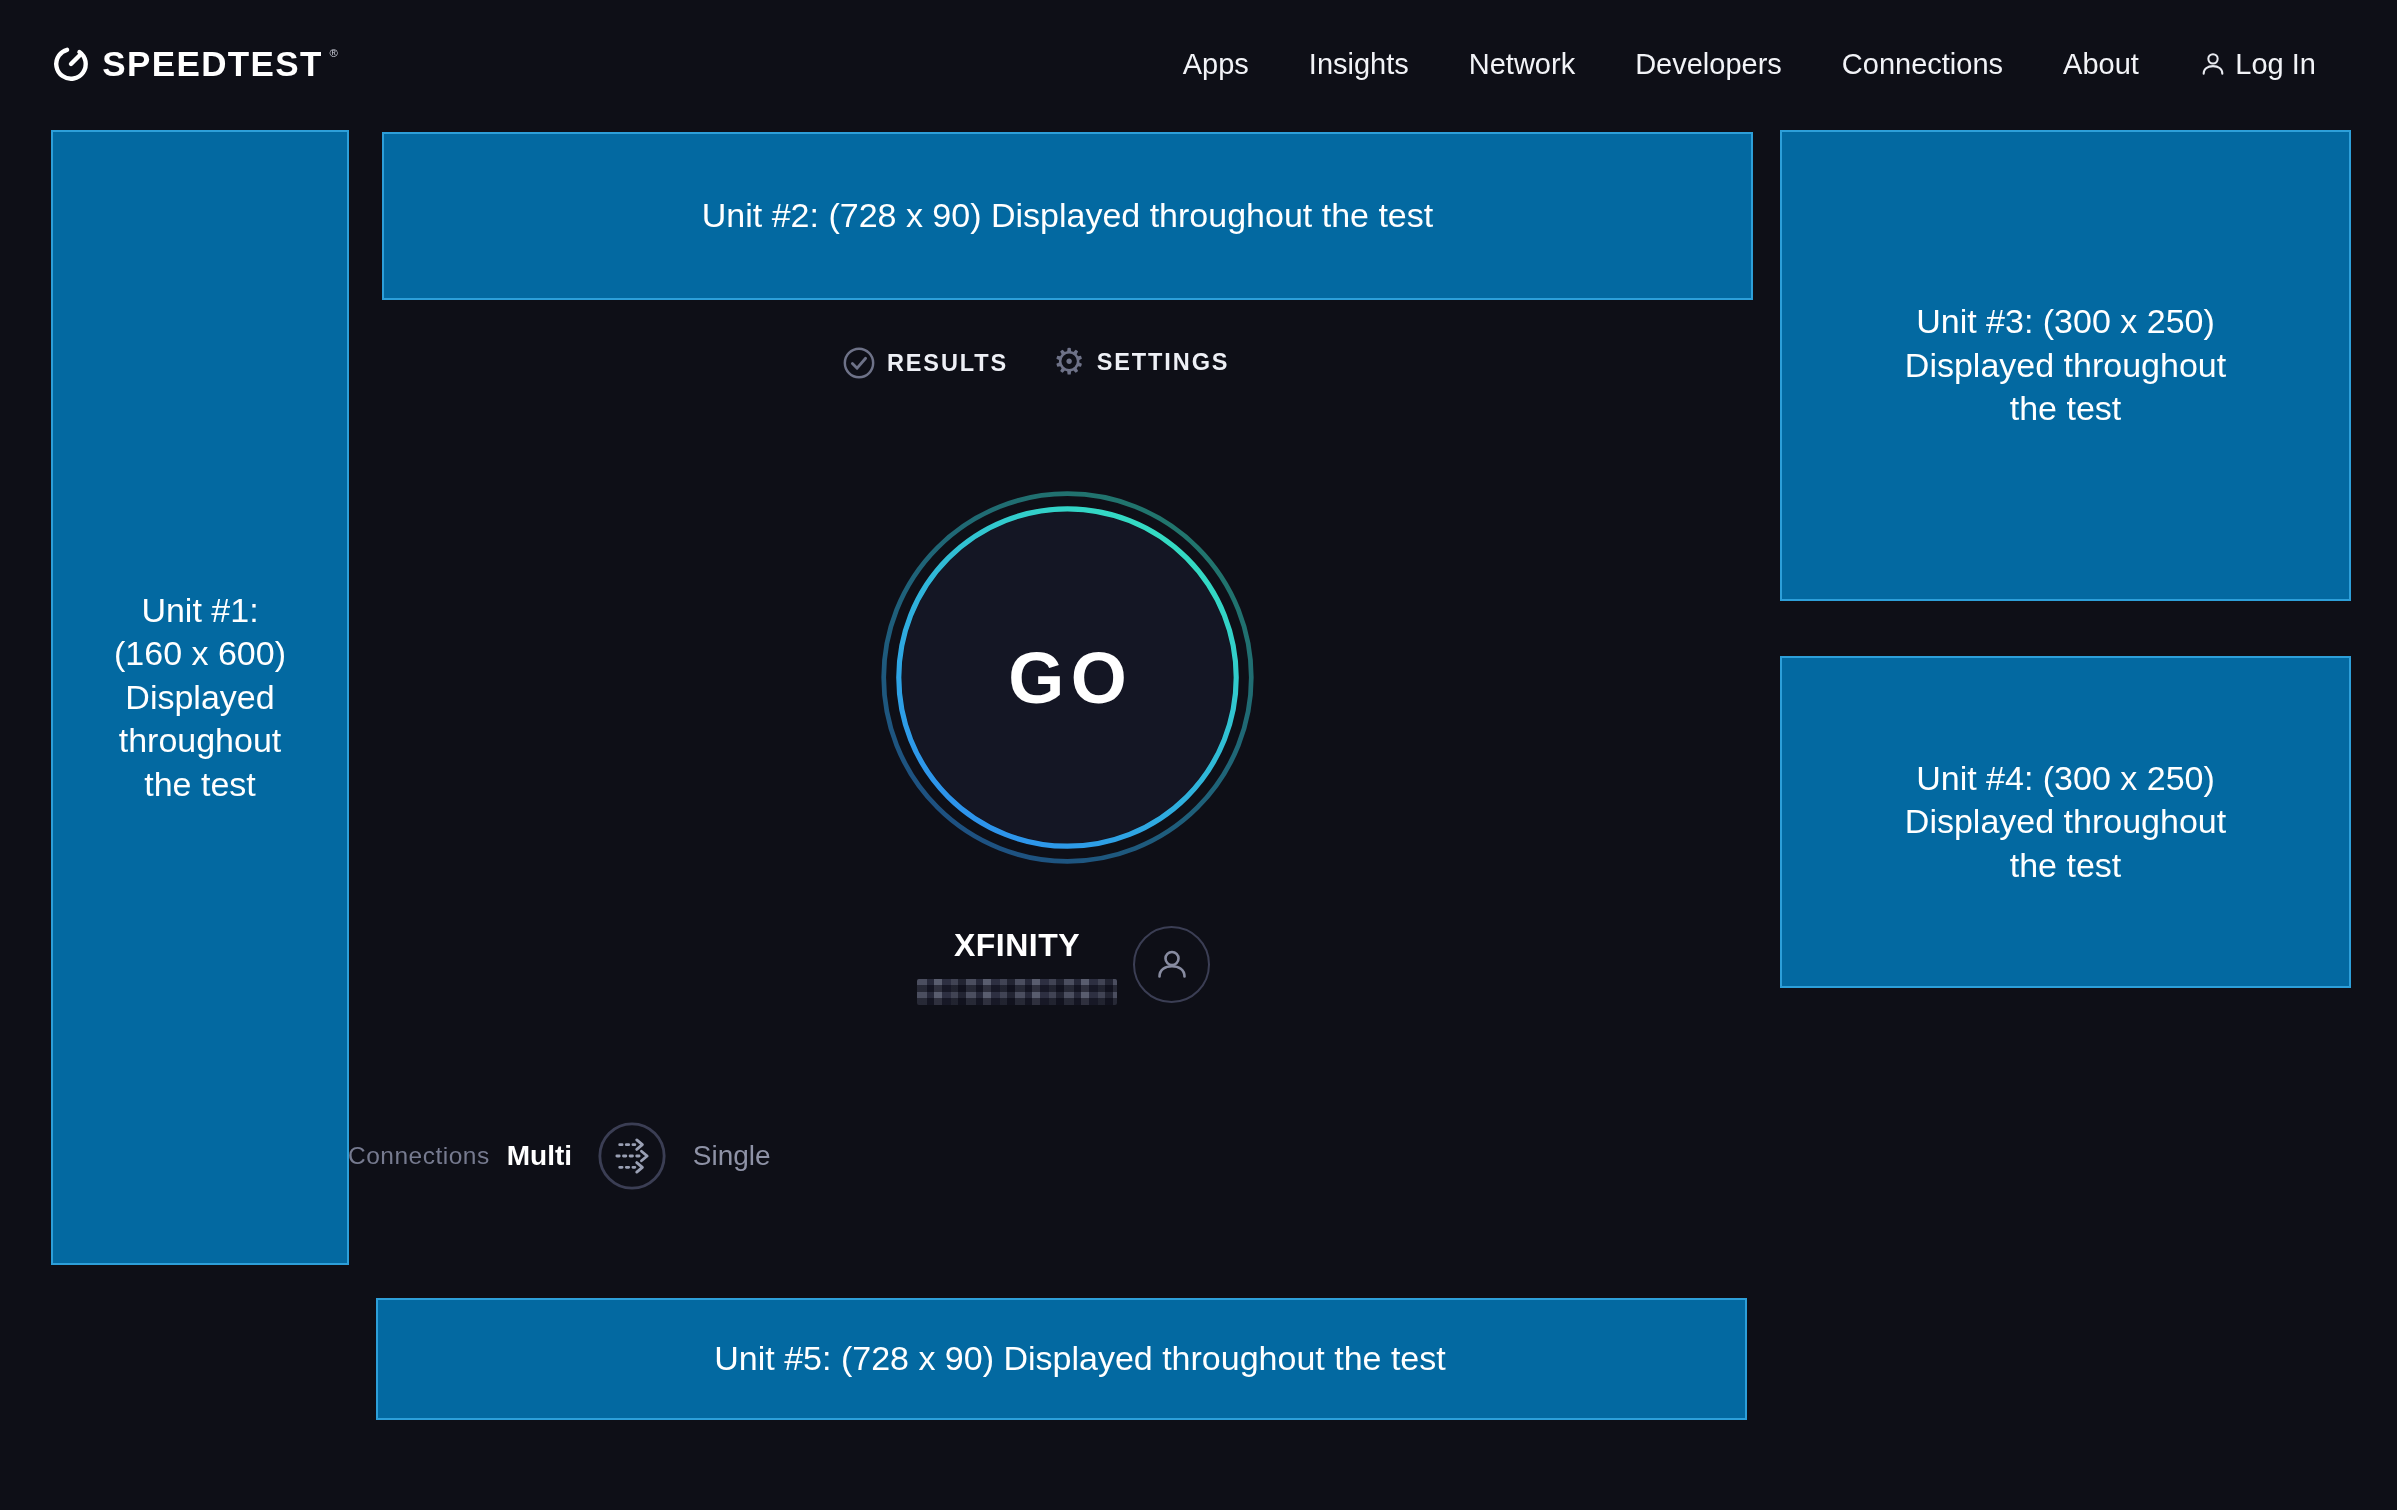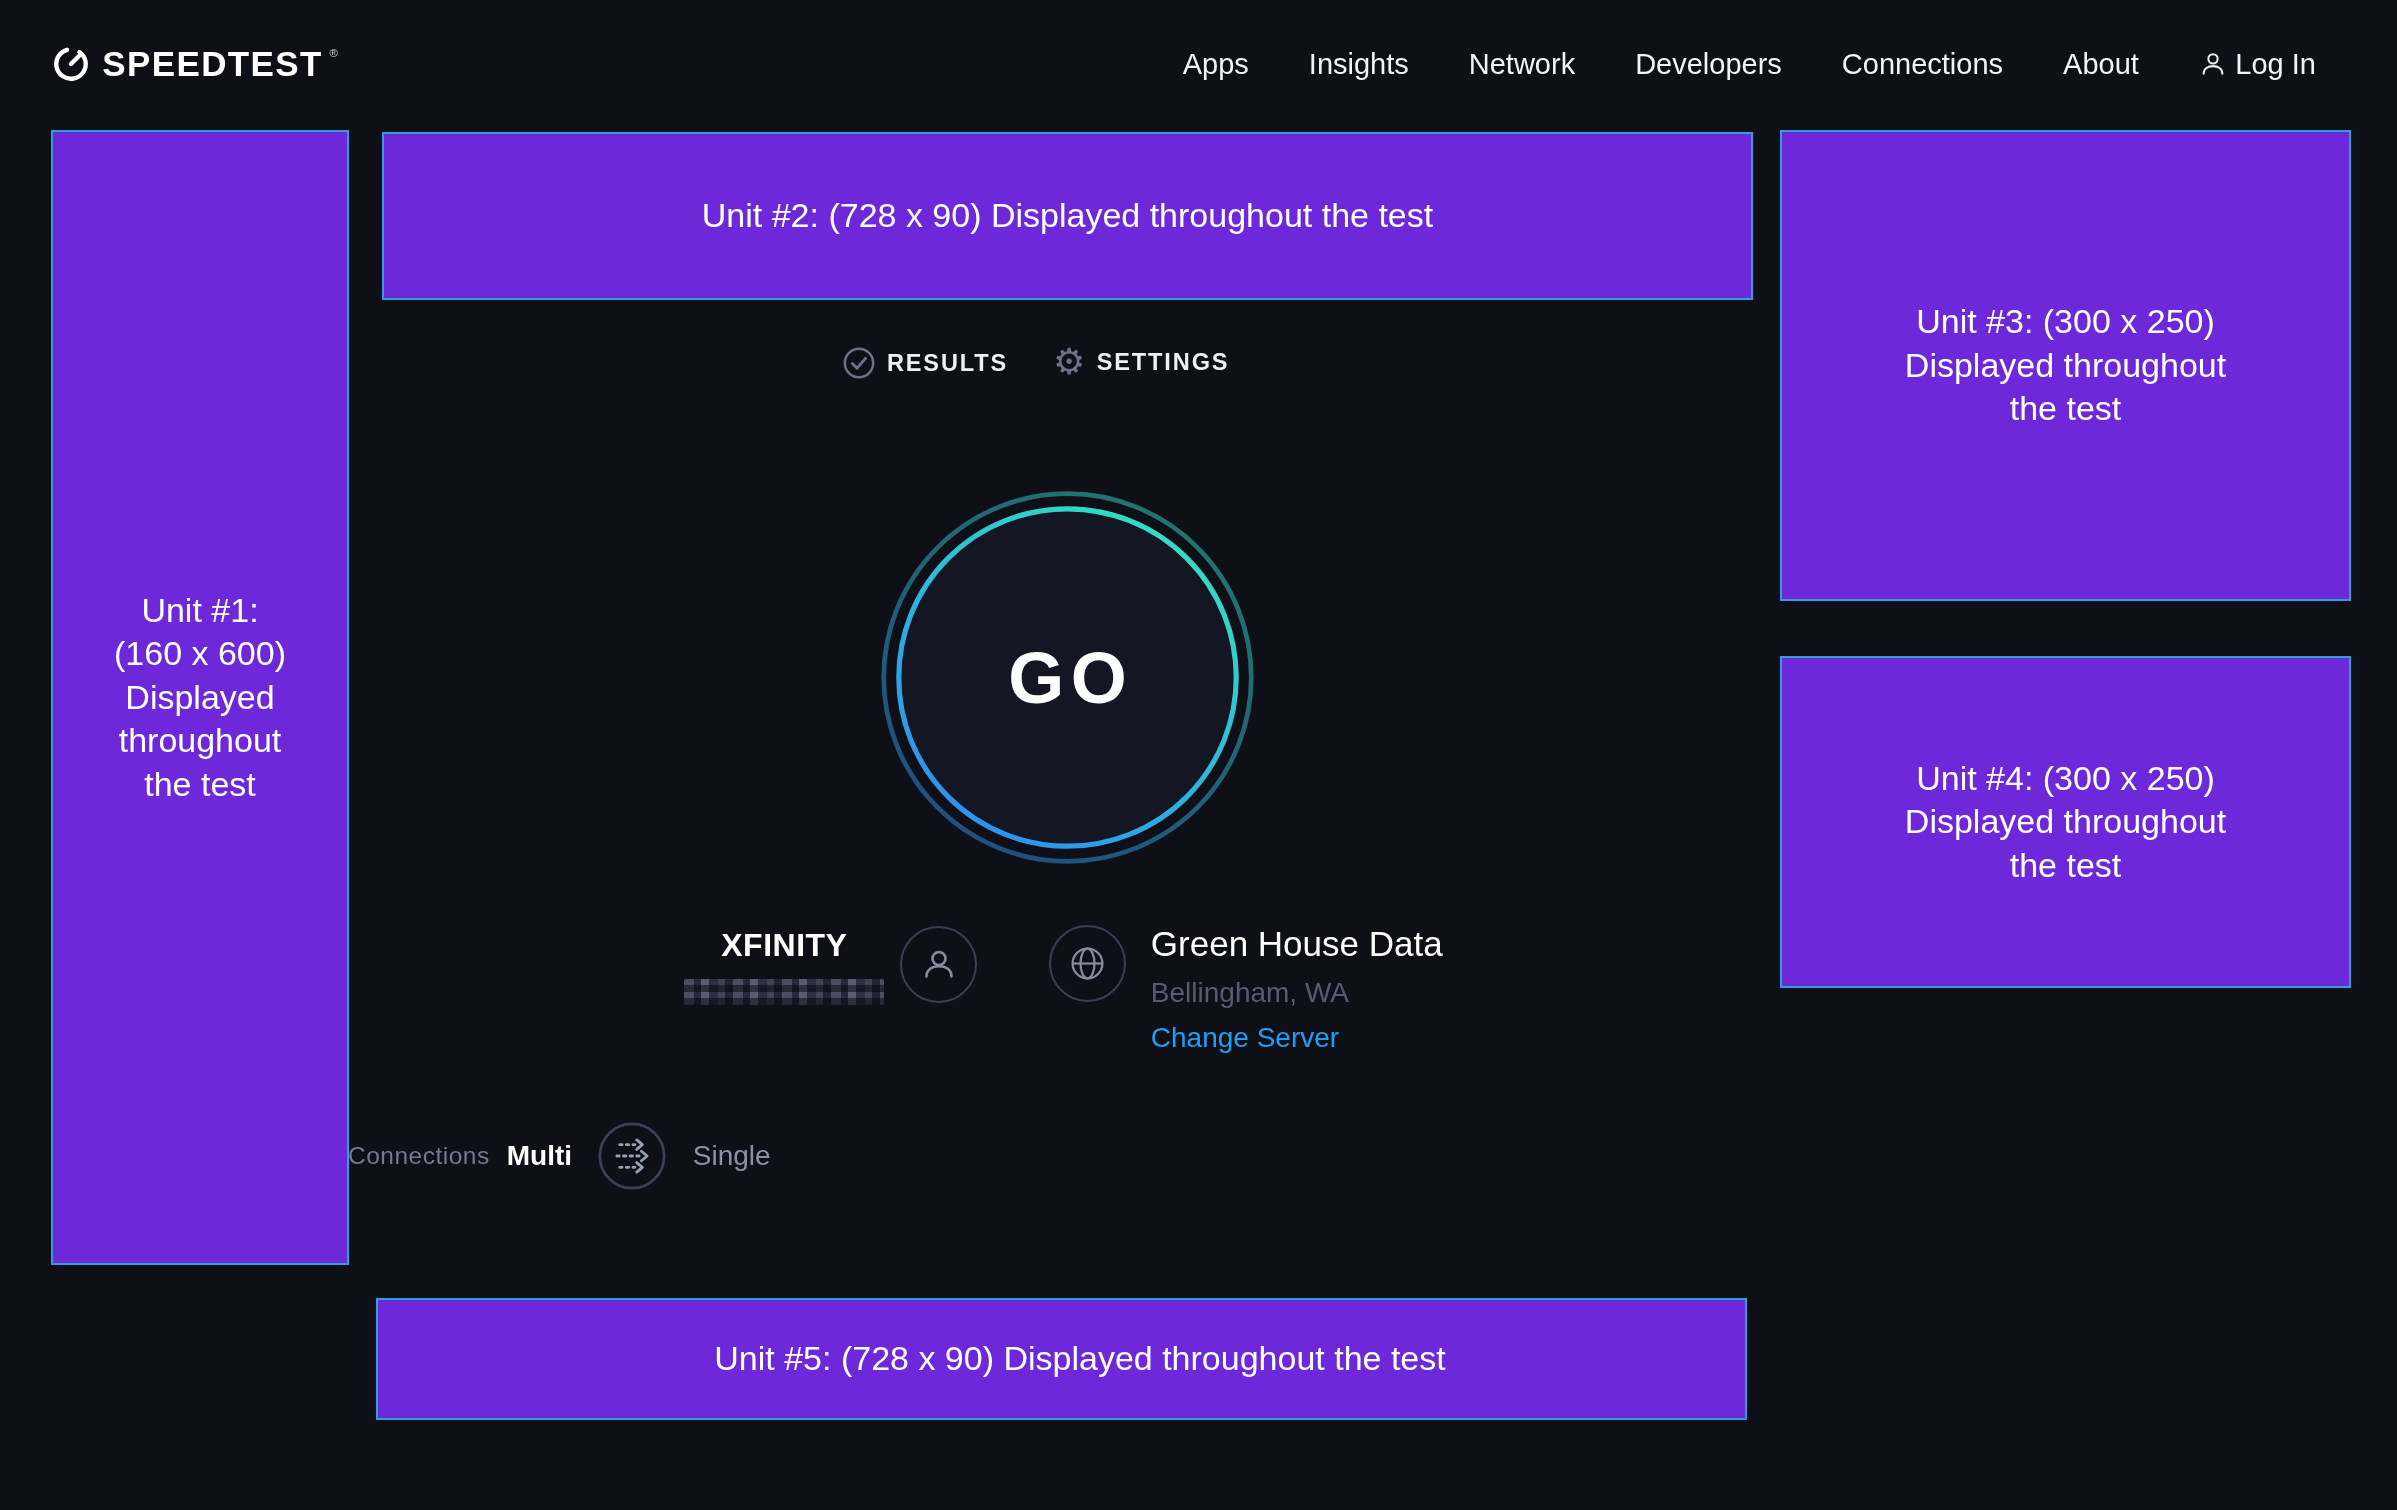--- a/index.html
+++ b/index.html
@@ -22,21 +22,21 @@
   .logo { display: flex; align-items: flex-start; gap: 12.2px; cursor: pointer; }
   .logo-text { font-size: 35px; font-weight: 700; letter-spacing: 1.4px; color: #ffffff; line-height: 38px; }
   .logo .tm { font-size: 11.3px; color: #cfd1dc; margin-top: 1.9px; margin-left: -5.6px; }
   nav { display: flex; align-items: center; gap: 60px; }
   .nav-item { font-size: 29px; font-weight: 400; color: #f2f3f7; cursor: pointer; white-space: nowrap; }
   .login { display: flex; align-items: center; gap: 8.5px; cursor: pointer; }
 
   
   .ad-unit {
     position: absolute;
-    background: #6d28d9;
+    background: #0369a1;
     border: 2.8px solid #2d9fd9;
     display: flex; align-items: center; justify-content: center;
     text-align: center;
     color: #ffffff;
     font-size: 34px; line-height: 1.28;
     white-space: pre-line;
     cursor: pointer;
   }
   .ad-1 { left: 51px;   top: 130px;  width: 298px;  height: 1135px; }
   .ad-2 { left: 382px;  top: 132px;  width: 1371px; height: 168px; }
@@ -182,34 +182,20 @@
         <div class="redacted"></div>
       </div>
       <div class="icon-circle">
         <svg width="40" height="40" viewBox="0 0 40 40">
           <circle cx="20" cy="13.5" r="6.5" fill="none" stroke="#888ca1" stroke-width="2.6"></circle>
           <path d="M7.5 31.5c0-6.9 5.8-10.3 12.5-10.3s12.5 3.4 12.5 10.3" fill="none" stroke="#888ca1" stroke-width="2.6" stroke-linecap="round"></path>
         </svg>
       </div>
     </div>
 
-    <div class="server-group">
-      <div class="icon-circle">
-        <svg width="41" height="41" viewBox="0 0 44 44">
-          <circle cx="22" cy="22" r="16" fill="none" stroke="#888ca1" stroke-width="2.4"></circle>
-          <ellipse cx="22" cy="22" rx="7.5" ry="16" fill="none" stroke="#888ca1" stroke-width="2.4"></ellipse>
-          <line x1="6" y1="22" x2="38" y2="22" stroke="#888ca1" stroke-width="2.4"></line>
-        </svg>
-      </div>
-      <div class="server-texts">
-        <span class="server-name">Green House Data</span>
-        <span class="server-location">Bellingham, WA</span>
-        <span class="change-server">Change Server</span>
-      </div>
-    </div>
   </div>
 
   <div class="connections">
     <span class="connections-label">Connections</span>
     <div class="toggle-row">
       <span class="toggle-multi">Multi</span>
       <span class="toggle-circle">
         <svg width="70" height="70" viewBox="0 0 74 74">
           <circle cx="37" cy="37" r="34" fill="none" stroke="#3b3e54" stroke-width="3"></circle>
           <g stroke="#9aa0b4" stroke-width="3" fill="none" stroke-linecap="round" stroke-linejoin="round">

